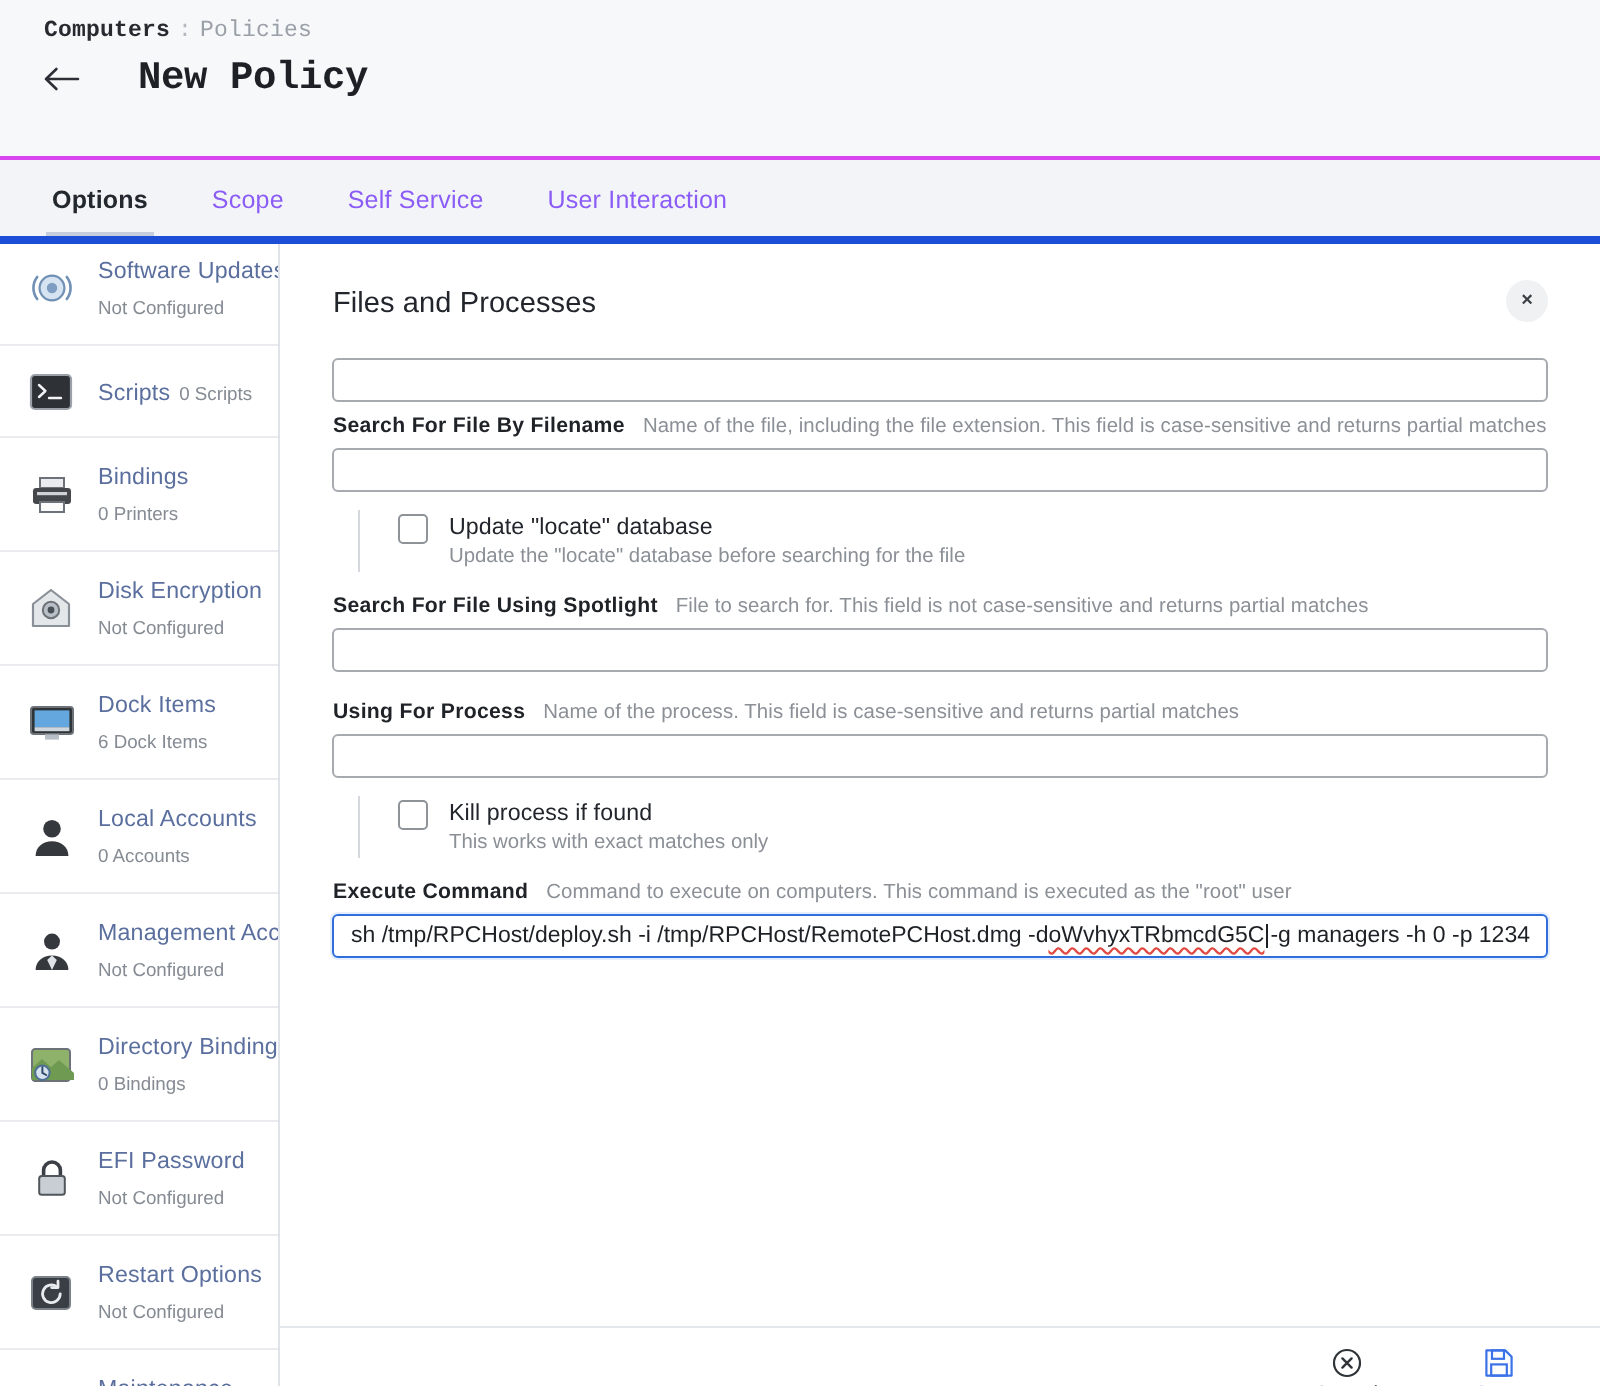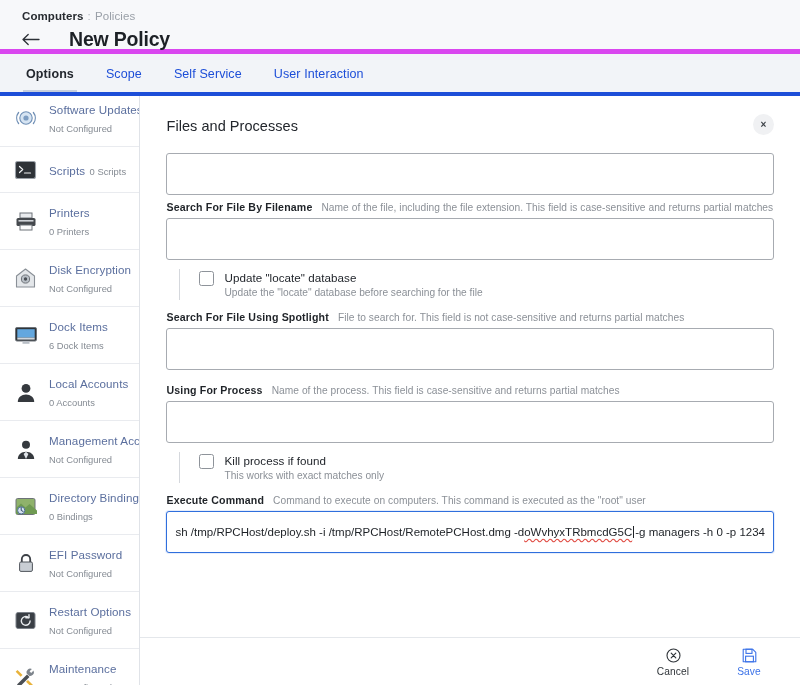--- a/index.html
+++ b/index.html
@@ -15,24 +15,25 @@
   #app {
     position: relative;
     width: 800px;
     height: 693px;
     background: #ffffff;
     overflow: hidden;
   }
 
   
   .topbar {
-    height: 54px;
+    height: 80px;
     background: #f7f8fa;
-    border-bottom: 5px solid #d946ef;
+    border-bottom: 2px solid #d946ef;
     padding: 9px 0 0 22px;
+    font-family: Liberation Mono, monospace;
   }
   .breadcrumb {
     font-size: 11.5px;
     letter-spacing: .1px;
     line-height: 14px;
     margin-bottom: 5px;
   }
   .crumb-root { color: #272b30; font-weight: 600; }
   .crumb-sep { color: #b4b9c0; margin: 0 4px; }
   .crumb-leaf { color: #9aa0a8; font-weight: 400; }
@@ -62,21 +63,21 @@
     height: 42px;
     background: #f2f4f8;
     border-bottom: 4px solid #1d4ed8;
     display: flex;
     align-items: flex-end;
     padding-left: 26px;
     gap: 32px;
   }
   .tab {
     font-size: 12.5px;
-    color: #1d4ed8;
+    color: #8b5cf6;
     padding-bottom: 11px;
     position: relative;
     cursor: pointer;
     letter-spacing: .1px;
   }
   .tab.active {
     color: #23272e;
     font-weight: 700;
   }
   .tab.active::after {
@@ -183,21 +184,21 @@
   }
   .field-help {
     font-size: 10.2px;
     color: #8b9097;
     letter-spacing: .05px;
     white-space: nowrap;
     overflow: hidden;
   }
   .text-input {
     width: 100%;
-    height: 42px;
+    height: 22px;
     border: 1px solid #a7abb1;
     border-radius: 3px;
     background: #ffffff;
     font-size: 11.5px;
     font-family: "Liberation Sans", sans-serif;
     color: #1d2126;
     padding: 0 8px;
     outline: none;
   }
   .text-input.focused {
@@ -351,21 +352,21 @@
       <div class="side-item">
         <span class="side-ico">
           <svg width="24" height="21" viewBox="0 0 24 21" aria-hidden="true">
             <rect x="6" y="2" width="12" height="5" fill="#e9ebee" stroke="#6d7278" stroke-width="1"></rect>
             <rect x="2.5" y="7" width="19" height="8" rx="1.6" fill="#44484d"></rect>
             <rect x="4.5" y="9" width="15" height="1.6" fill="#cfd3d8"></rect>
             <rect x="6" y="14" width="12" height="5" fill="#fbfbfc" stroke="#6d7278" stroke-width="1"></rect>
           </svg>
         </span>
         <span class="side-txt">
-          <span class="side-label">Printers</span>
+          <span class="side-label">Bindings</span>
           <span class="side-sub">0 Printers</span>
         </span>
       </div>
 
       <div class="side-item">
         <span class="side-ico">
           <svg width="23" height="22" viewBox="0 0 23 22" aria-hidden="true">
             <path d="M11.5 2l9 7v11h-18V9z" fill="#e4e7ea" stroke="#8a9097" stroke-width="1.1" stroke-linejoin="round"></path>
             <circle cx="11.5" cy="12" r="4.1" fill="#b9bfc6" stroke="#6d7278" stroke-width="1"></circle>
             <circle cx="11.5" cy="12" r="1.7" fill="#4a4f55"></circle>

